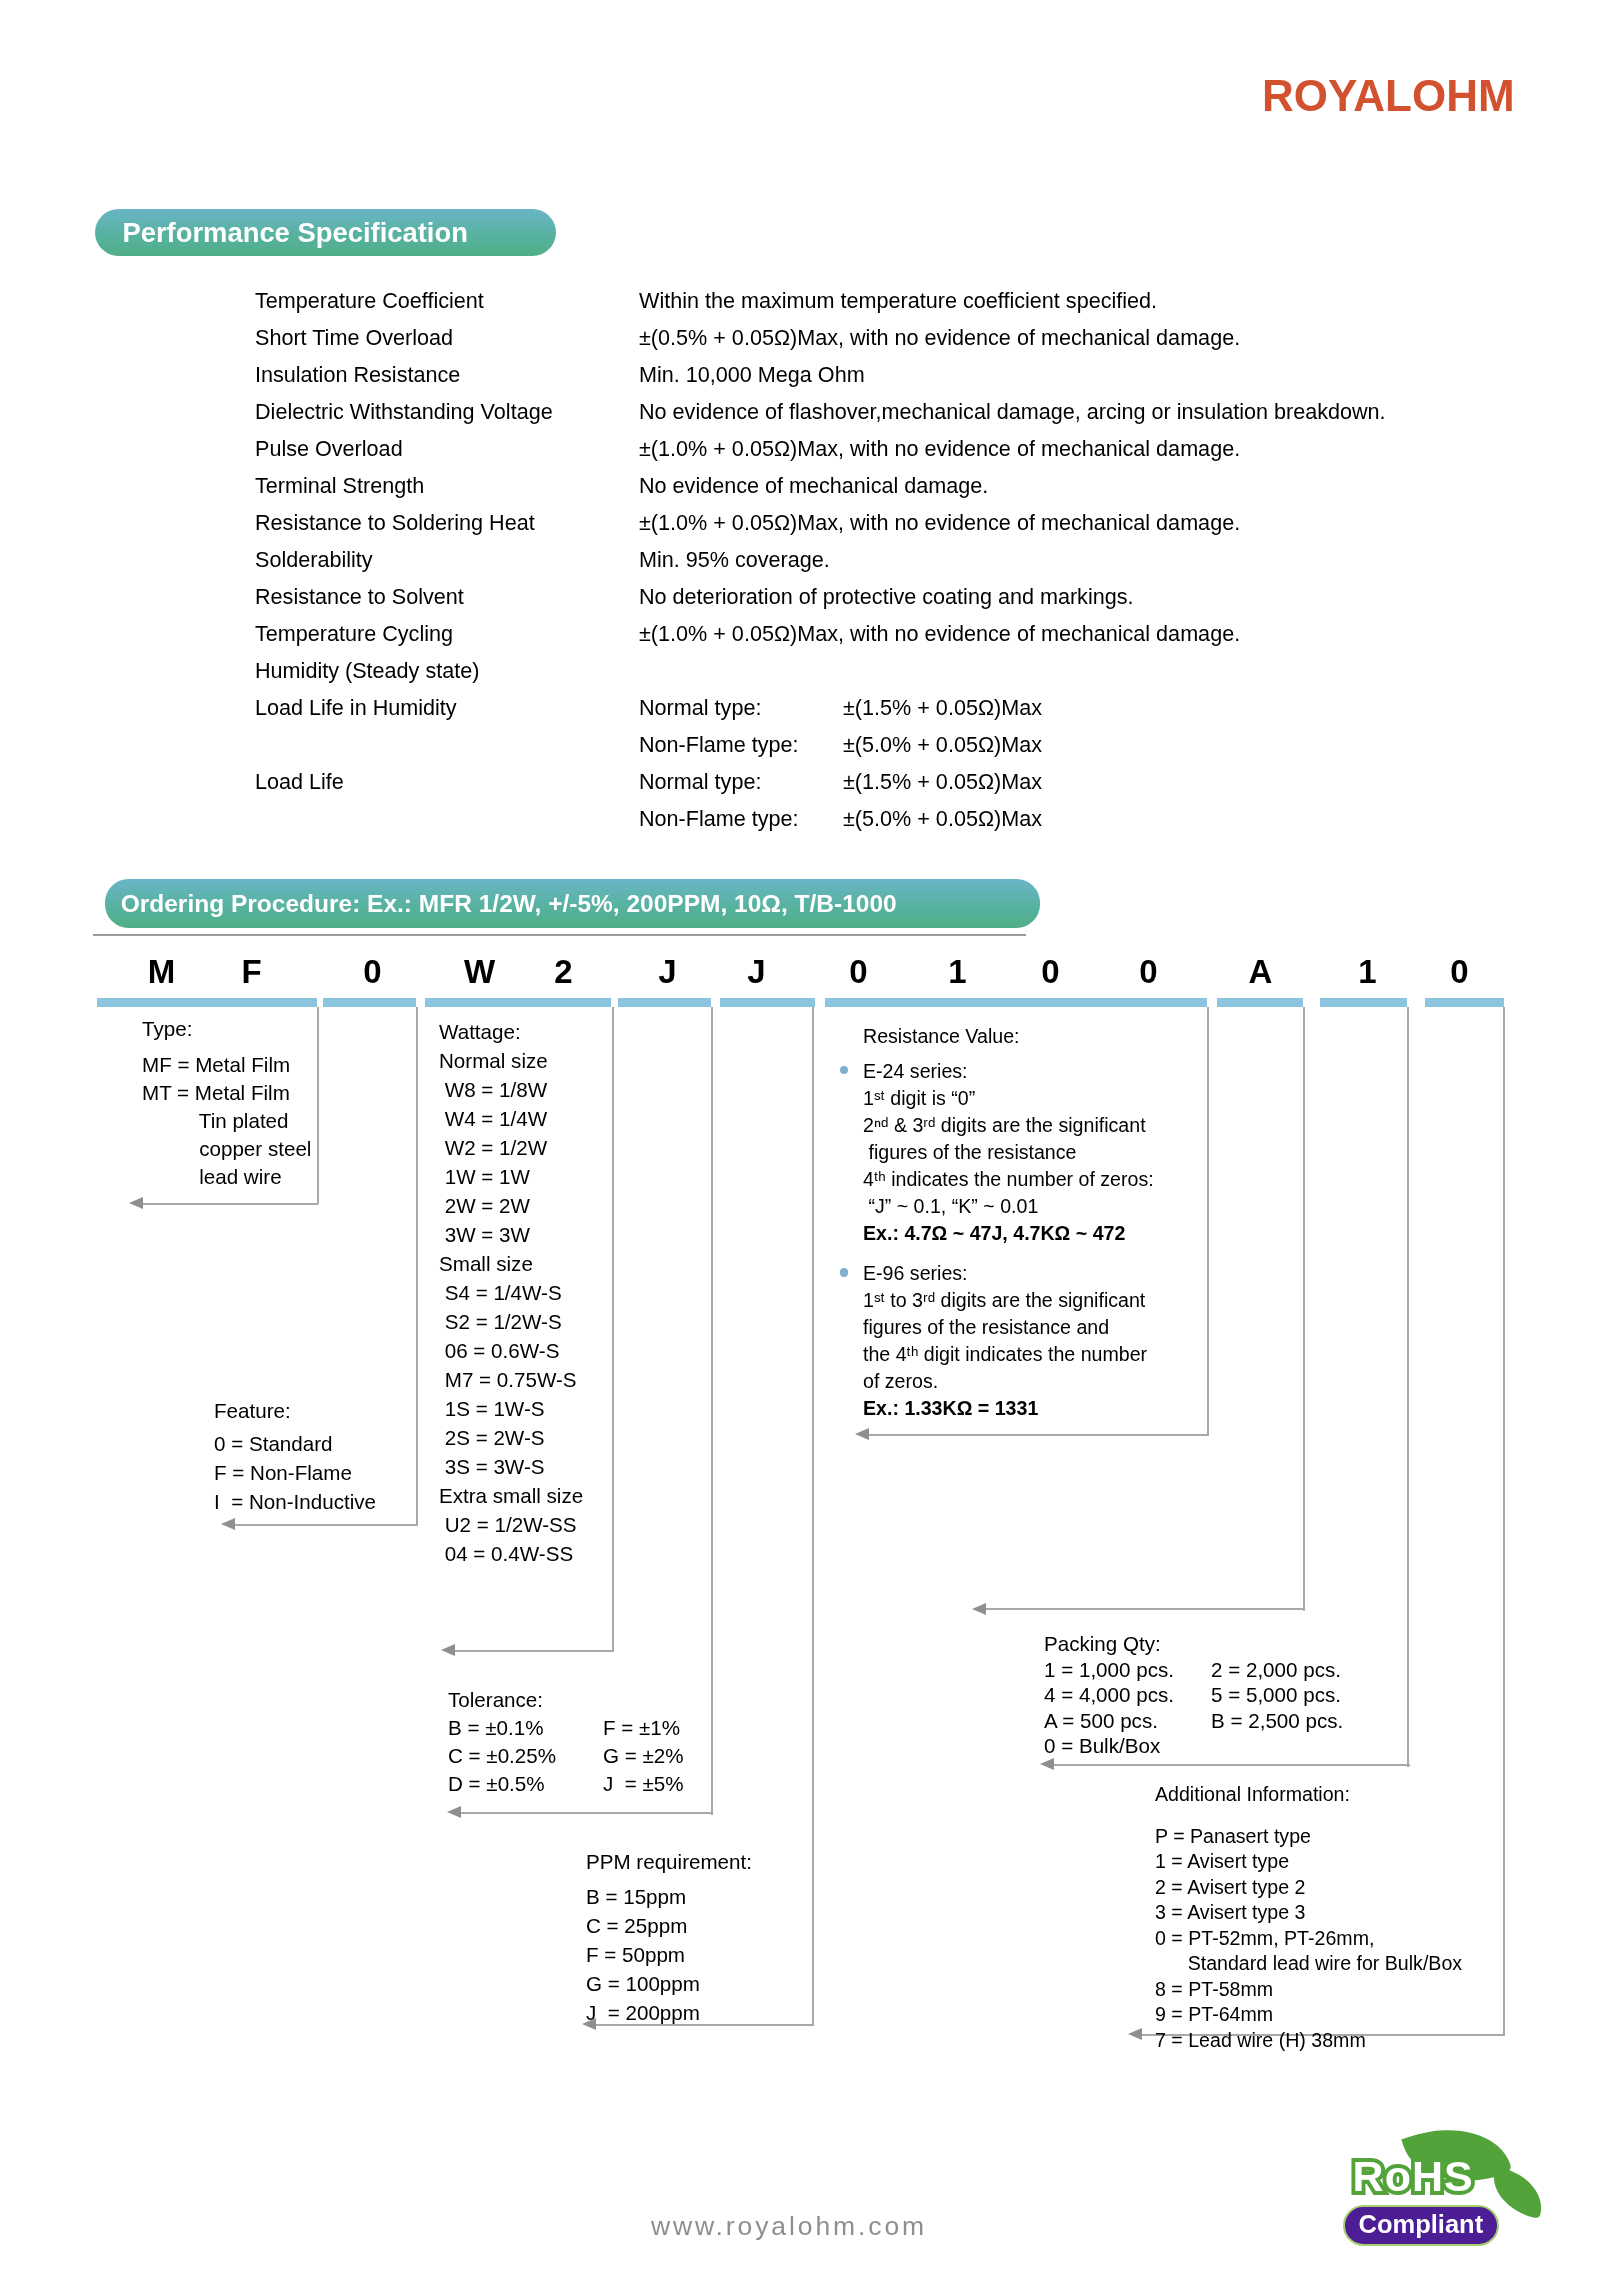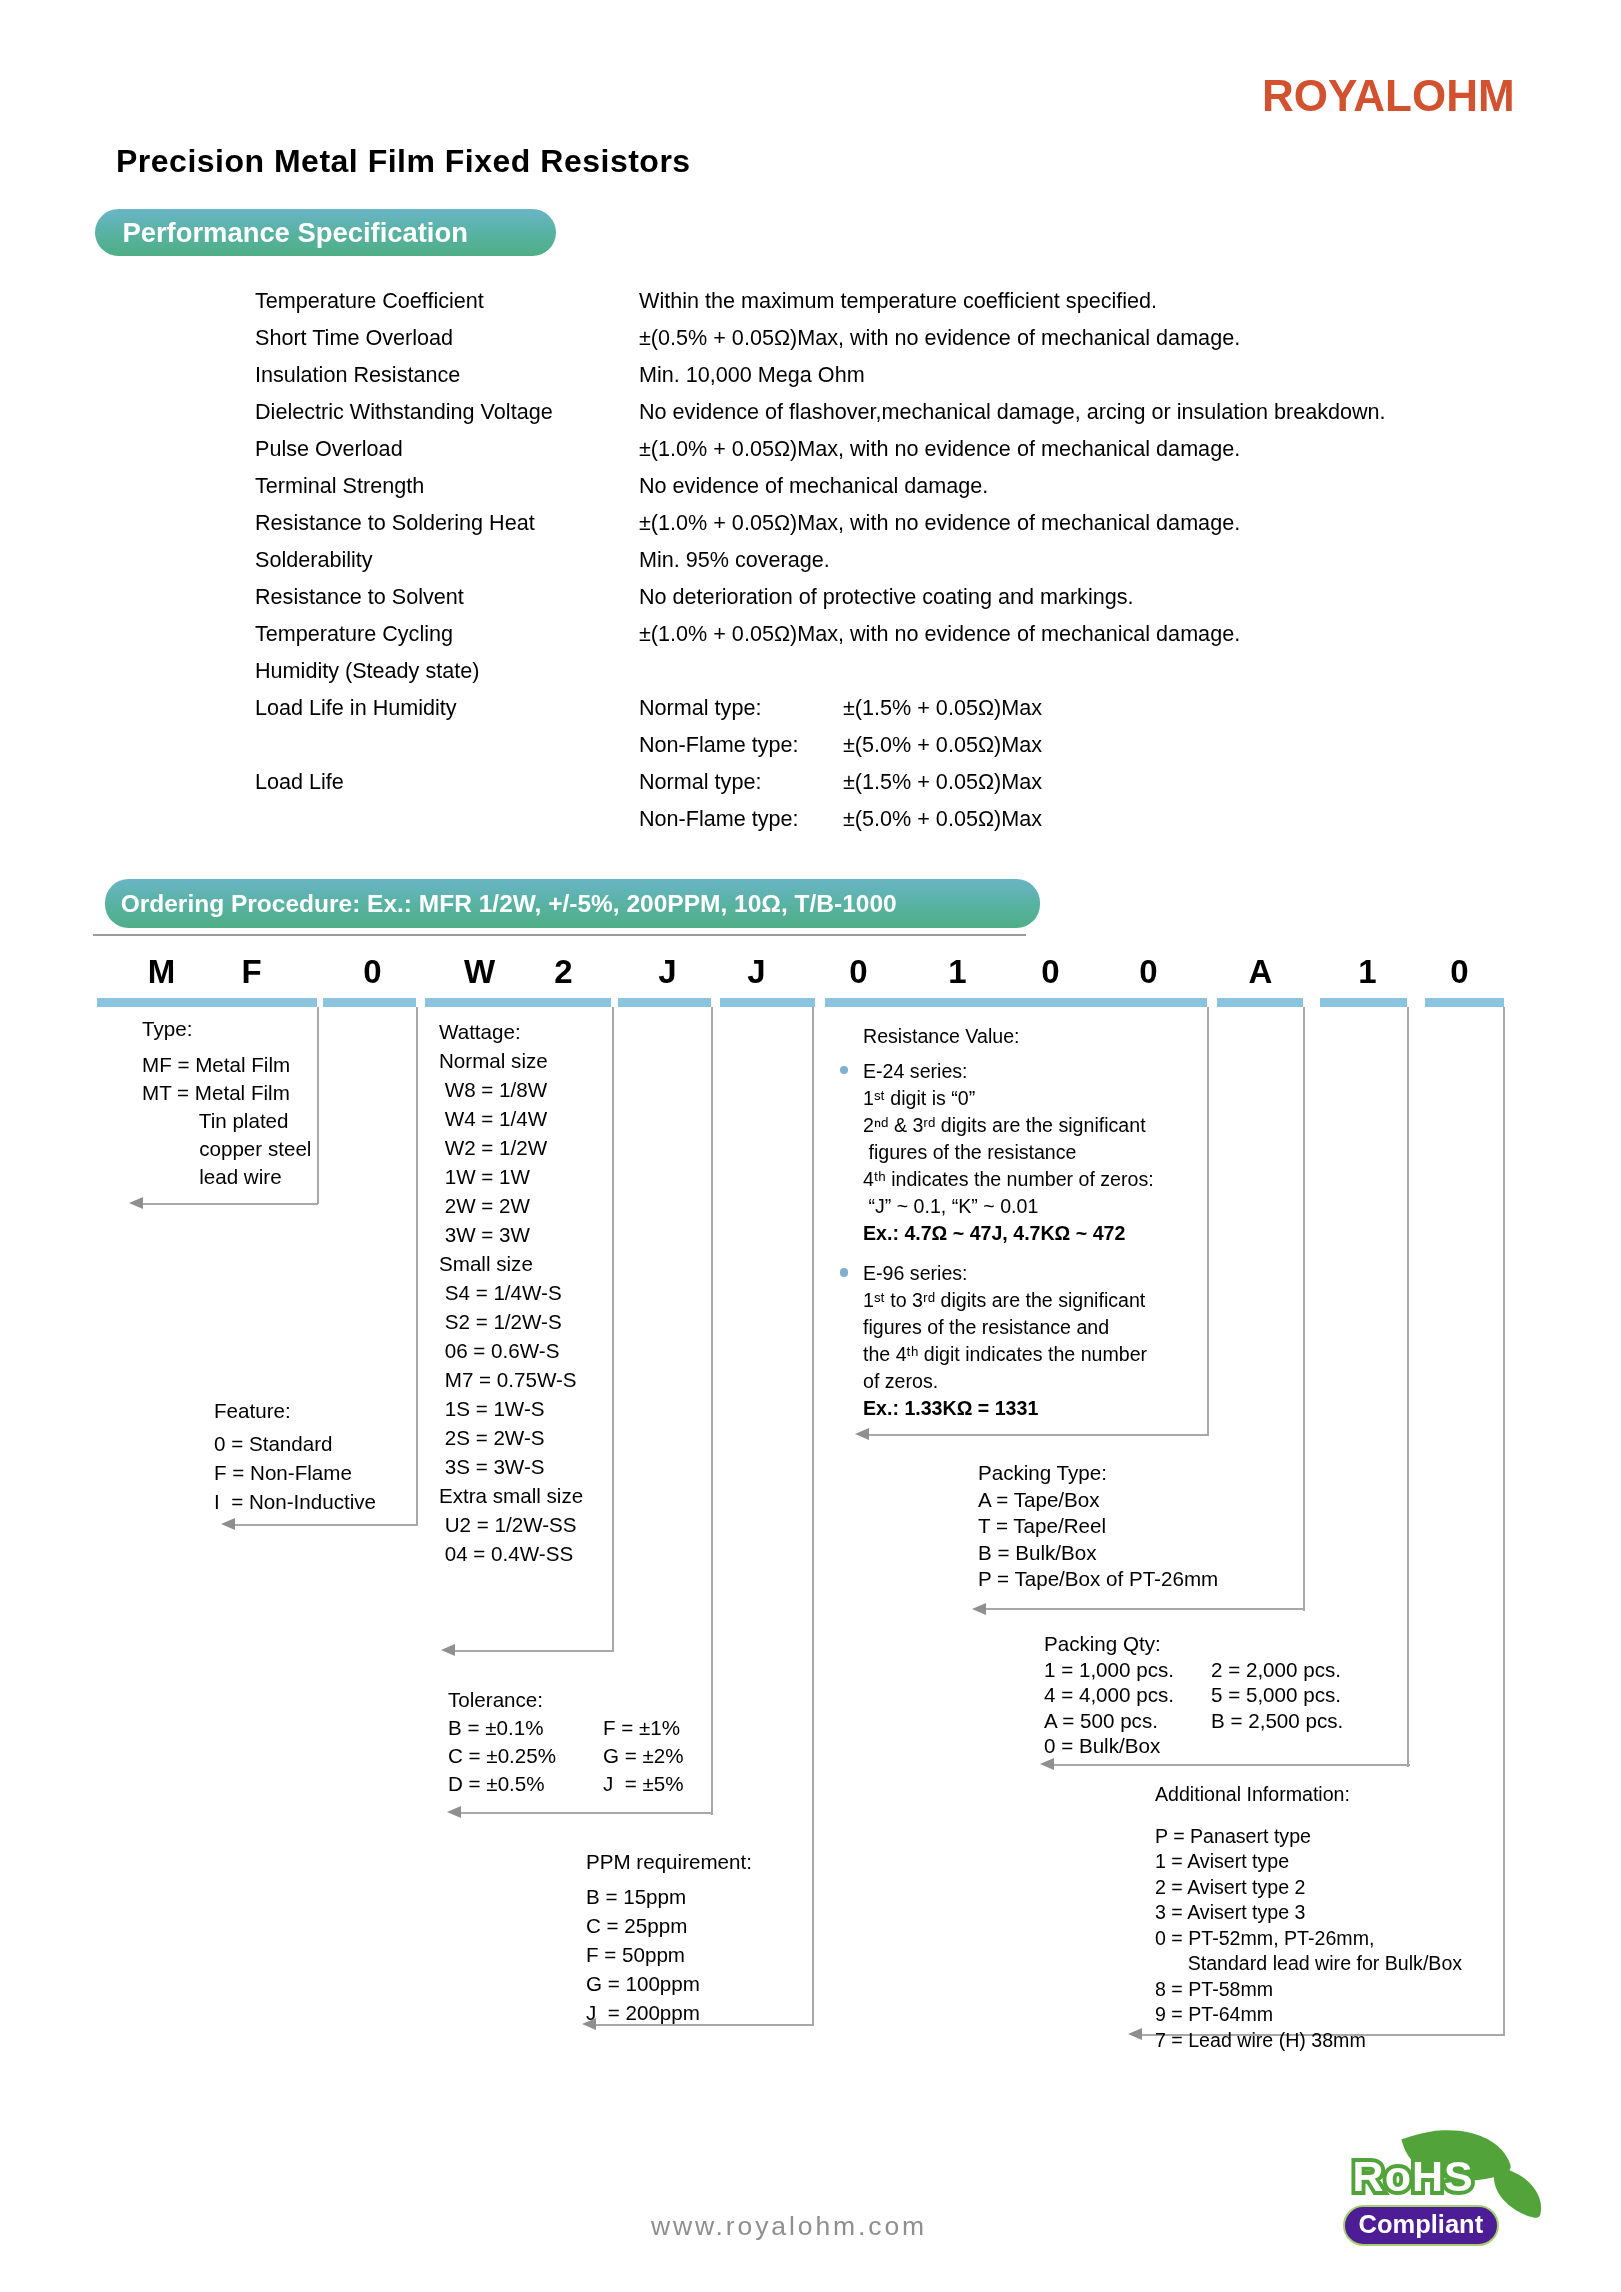--- a/index.html
+++ b/index.html
@@ -57,21 +57,20 @@
              -webkit-text-stroke:7.8px #52a43a;paint-order:stroke fill;letter-spacing:1px;}
   .rohs-pill{position:absolute;left:11.8px;top:90px;background:#4c1d95;color:#fff;font-size:25.5px;
              font-weight:bold;padding:2.9px 13.7px 4.9px 13.7px;border-radius:21.6px;border:2.9px solid #a6cf6e;}
 </style>
 </head>
 <body>
 
 <div class="page">
 
   <div class="logo">ROYALOHM</div>
-  <div class="title">Precision Metal Film Fixed Resistors</div>
 
   <div class="pill pill1">
     <span>Performance Specification</span>
   </div>
 
   <div class="speclist">
       <div class="spec-row">
         <span class="sl">Temperature Coefficient</span>
         <span class="sv">Within the maximum temperature coefficient specified.</span>
       </div>
@@ -288,29 +287,20 @@
       <div>
           <div class="ln">1ˢᵗ to 3ʳᵈ digits are the significant</div>
           <div class="ln">figures of the resistance and</div>
           <div class="ln">the 4ᵗʰ digit indicates the number</div>
           <div class="ln">of zeros.</div>
         </div>
       <div class="bex">Ex.: 1.33KΩ = 1331</div>
     </div>
   </div>
 
-  <div class="obox box-ptype">
-    <div class="btitle">Packing Type:</div>
-    <div>
-        <div class="ln">A = Tape/Box</div>
-        <div class="ln">T = Tape/Reel</div>
-        <div class="ln">B = Bulk/Box</div>
-        <div class="ln">P = Tape/Box of PT-26mm</div>
-      </div>
-  </div>
 
   <div class="obox box-qty">
     <div class="btitle">Packing Qty:</div>
     <div>
         <div class="pair-row"><span class="c1">1 = 1,000 pcs.</span><span class="c2">2 = 2,000 pcs.</span></div>
         <div class="pair-row"><span class="c1">4 = 4,000 pcs.</span><span class="c2">5 = 5,000 pcs.</span></div>
         <div class="pair-row"><span class="c1">A = 500 pcs.</span><span class="c2">B = 2,500 pcs.</span></div>
         <div class="pair-row"><span class="c1">0 = Bulk/Box</span><span class="c2"></span></div>
       </div>
   </div>

